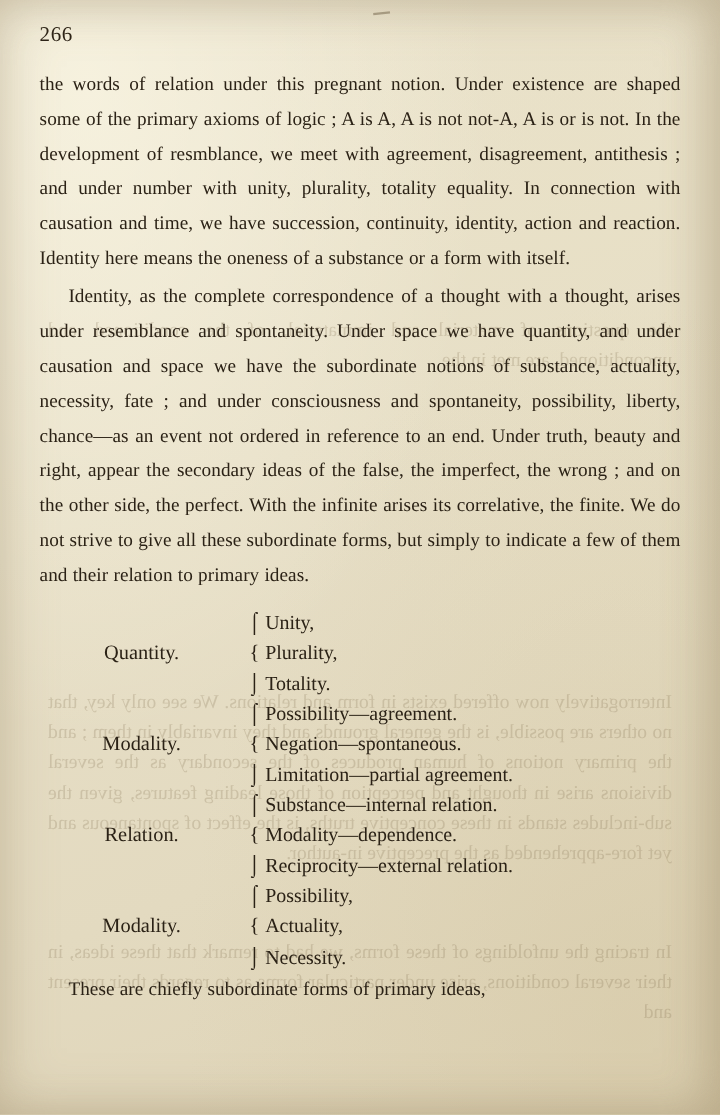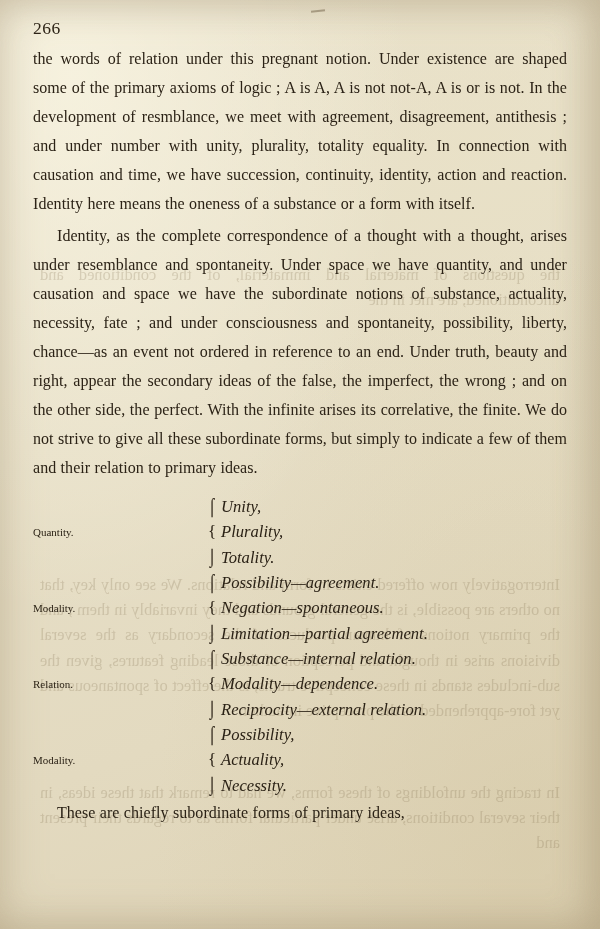--- a/index.html
+++ b/index.html
@@ -28,20 +28,21 @@
   .content {
     position: absolute;
     left: 33px;
     right: 33px;
     top: 18px;
   }
   
   .runhead {
     position: relative;
     height: 26px;
+    margin-bottom: 12px;
   }
   .folio {
     position: absolute;
     left: 0;
     top: 0;
     font-size: 17.5px;
     letter-spacing: 0.5px;
   }
   .runtitle {
     position: absolute;
@@ -88,23 +89,23 @@
     margin: 12px 0 0 0;
     width: 100%;
     border-collapse: collapse;
   }
   .cats td {
     vertical-align: middle;
     padding: 0;
   }
   .cat-name {
     width: 170px;
-    text-align: left;
+    text-align: center;
     padding-right: 8px;
-    font-size: 11px;
+    font-size: 17px;
     white-space: nowrap;
     font-family: Liberation Serif, serif;
   }
   .brace-cell {
     width: 18px;
     text-align: center;
     font-size: 16px;
     position: relative;
   }
   .brace {
@@ -119,21 +120,20 @@
     font-size: 17px;
     text-align: center;
   }
   .cat-items {
     padding-left: 4px;
   }
   .cat-items div {
     font-size: 16.6px;
     line-height: 25.3px;
     white-space: nowrap;
-    font-style: italic;
   }
   .cat-row {
     height: 76px;
   }
   .closing {
     margin-top: 14px;
   }
   
   .ghost {
     position: absolute;

